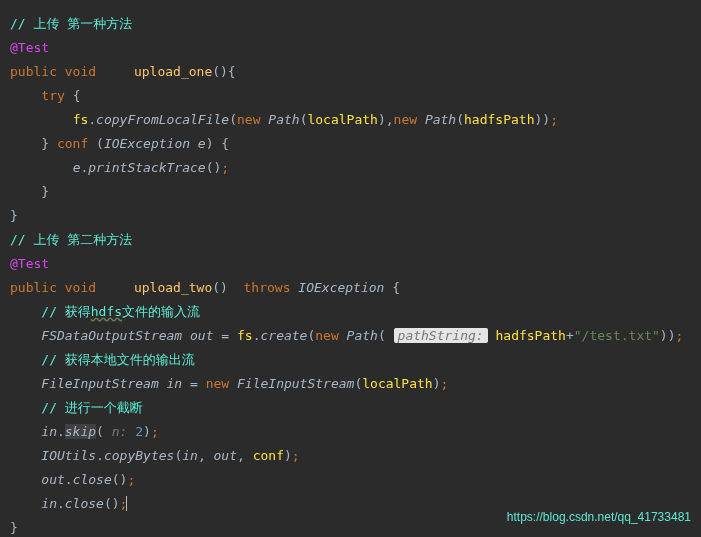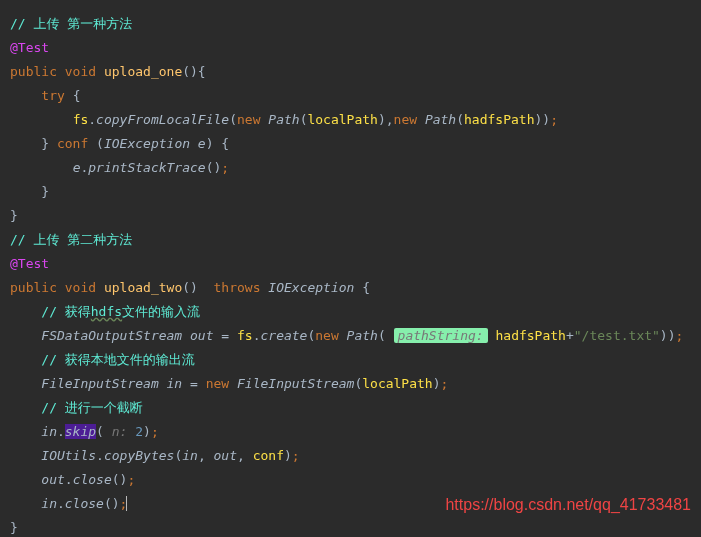--- a/index.html
+++ b/index.html
@@ -15,50 +15,50 @@
     overflow: hidden;
     position: relative;
   }
   .code {
     padding: 12px 10px;
     white-space: pre;
   }
   .comment { color: #5eead4; }
   .annotation { color: #d946ef; }
   .keyword { color: #cc7832; }
-  .method-decl { color: #ffc66d; }
+  .method-decl { color: #ffc66d; margin-left: 30px; }
   .identifier { color: #a9b7c6; font-style: italic; }
   .static-call { font-style: italic; color: #a9b7c6; }
   .field { color: #fde047; }
   .string { color: #6a8759; }
   .number { color: #6897bb; }
   .paren { color: #a9b7c6; }
   .semicolon { color: #cc7832; }
   .wavy { text-decoration: underline wavy #6a8759; }
   .hint-box {
-    background: #86efac;
+    background: #e5e5e5;
     color: #787878;
     padding: 0 4px;
     border-radius: 2px;
     font-style: italic;
   }
   .hint-label { color: #787878; font-style: italic; }
   .caret {
     border-left: 1px solid #bbbbbb;
     margin-left: -1px;
   }
   .watermark {
     position: absolute;
     right: 10px;
-    bottom: 20px;
-    color: #ef4444;
+    bottom: 8px;
+    color: #5eead4;
     font-family: Arial, sans-serif;
-    font-size: 16px;
+    font-size: 12px;
   }
-  .skip-hl { background:#4c1d95; }
+  .skip-hl { background:#404040; }
 </style>
 </head>
 <body>
 
 <div class="code"><span class="comment">// 上传 第一种方法</span>
 <span class="annotation">@Test</span>
 <span class="keyword">public</span> <span class="keyword">void</span> <span class="method-decl">upload_one</span><span class="paren">(){</span>
     <span class="keyword">try</span> <span class="paren">{</span>
         <span class="field">fs</span><span>.</span><span class="identifier">copyFromLocalFile</span><span class="paren">(</span><span class="keyword">new</span> <span class="identifier">Path</span><span class="paren">(</span><span class="field">localPath</span><span class="paren">),</span><span class="keyword">new</span> <span class="identifier">Path</span><span class="paren">(</span><span class="field">hadfsPath</span><span class="paren">))</span><span class="semicolon">;</span>
     <span class="paren">}</span> <span class="keyword">conf</span> <span class="paren">(</span><span class="identifier">IOException</span> <span class="identifier">e</span><span class="paren">)</span> <span class="paren">{</span>

